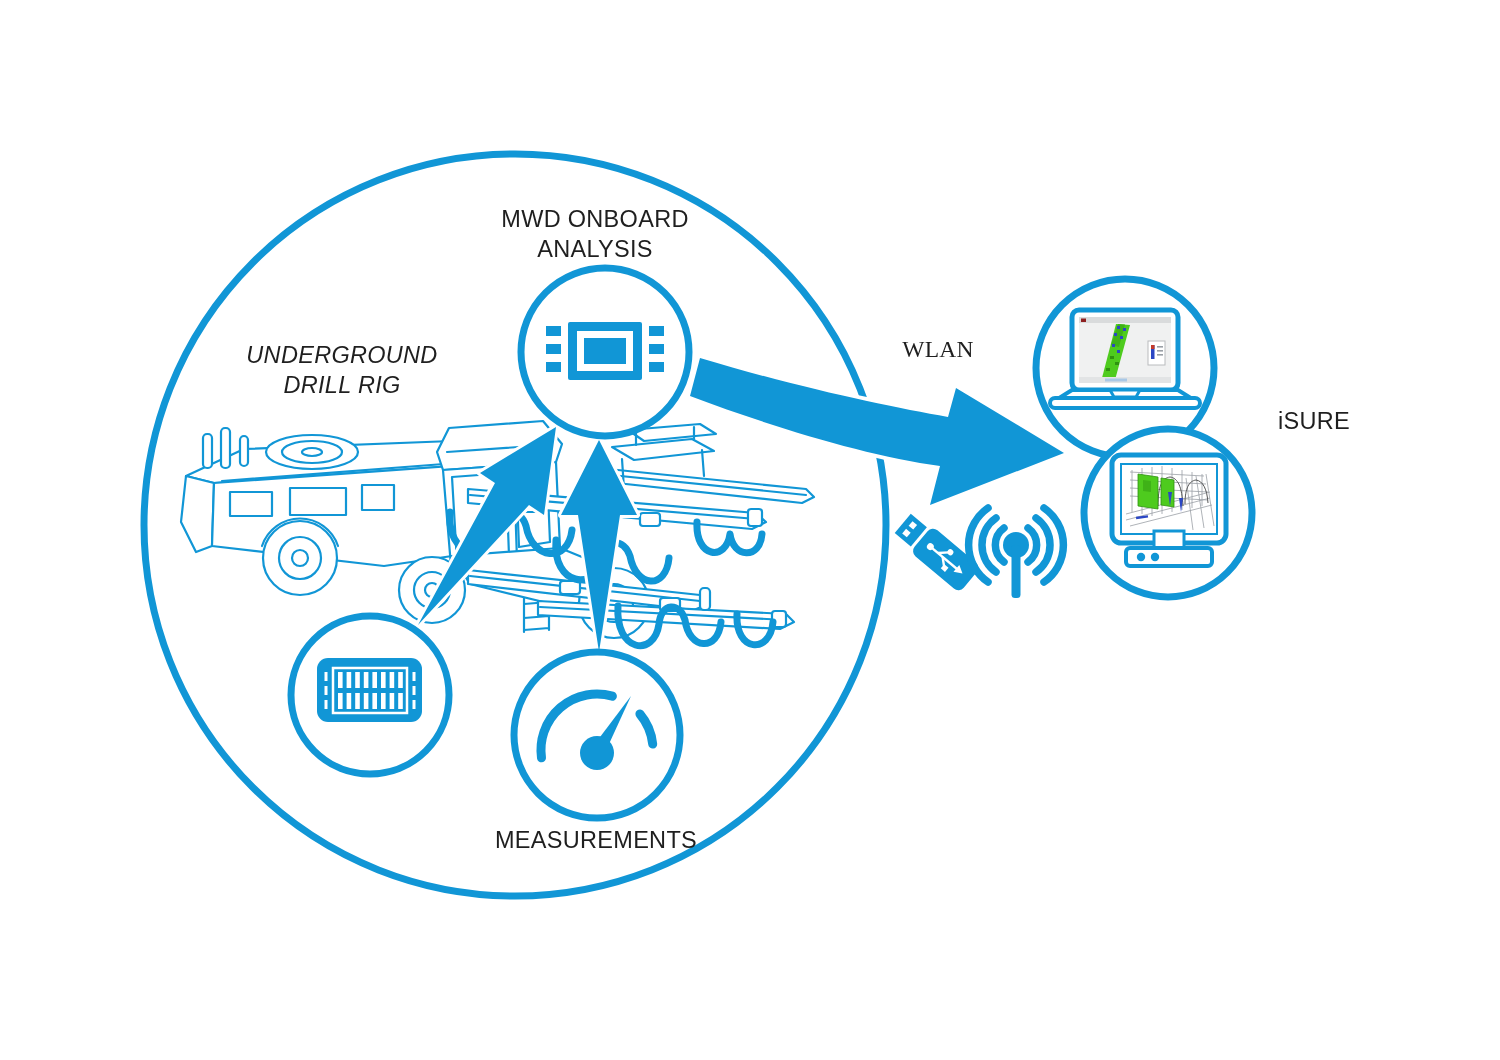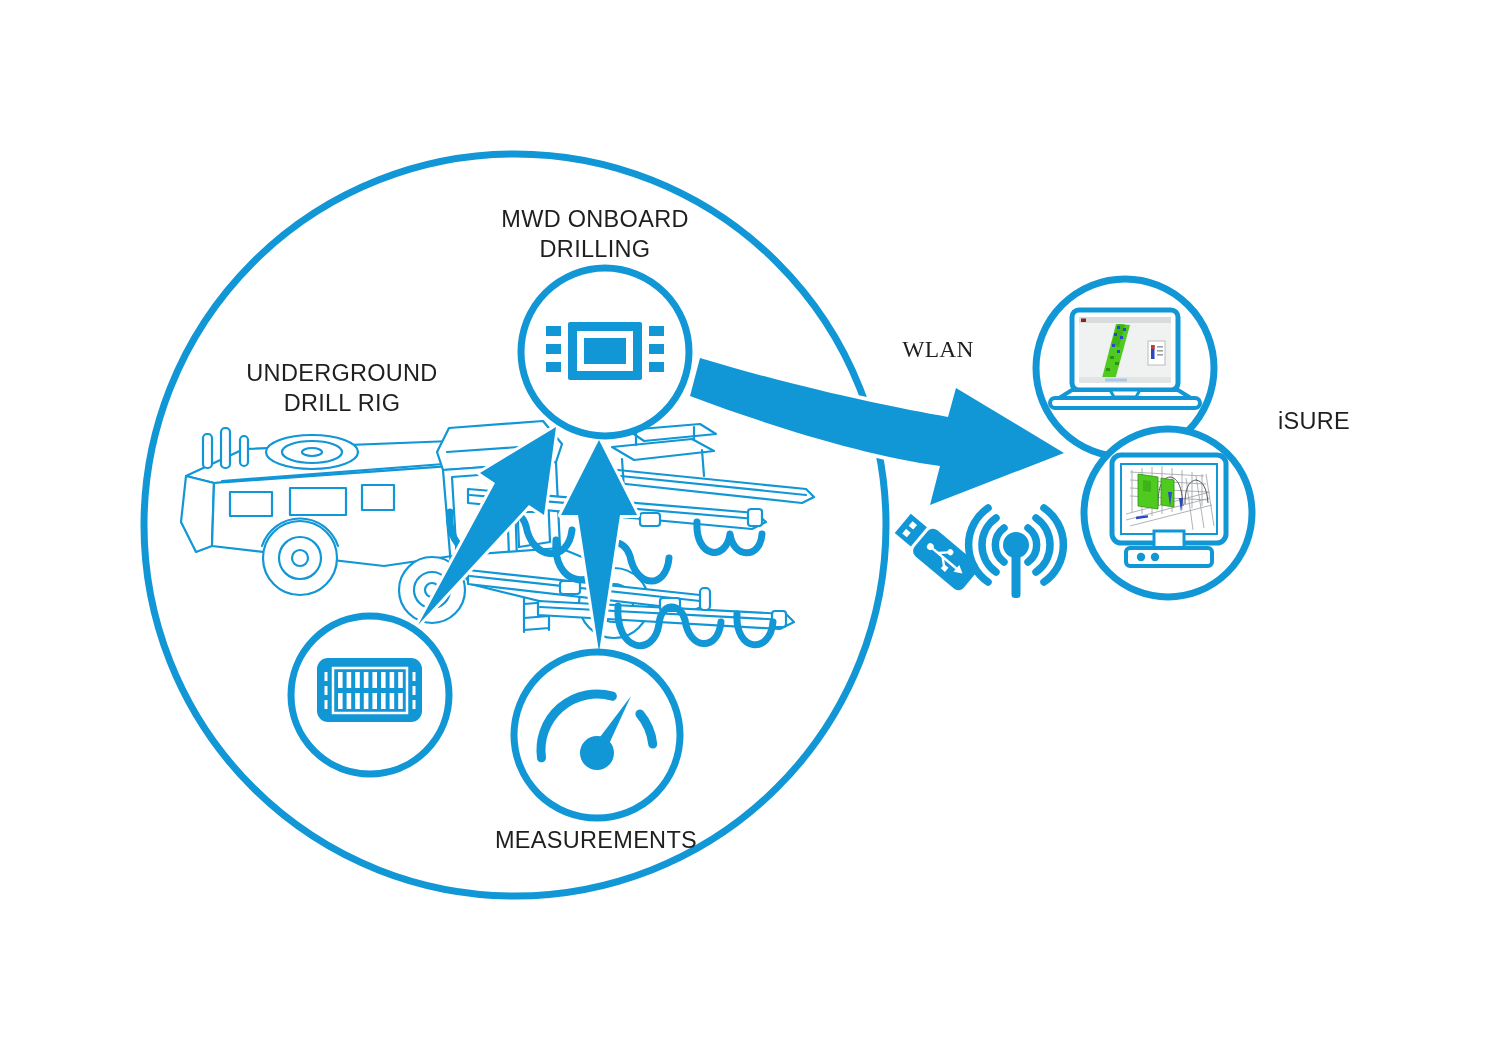--- a/index.html
+++ b/index.html
@@ -258,24 +258,24 @@
       <path d="M1028 528 A21 21 0 0 1 1028 562"></path>
       <path d="M1036 518 A33 33 0 0 1 1036 572"></path>
       <path d="M1044 508 A45 45 0 0 1 1044 582"></path>
     </g>
   </g>
 
 </svg>
 
 <div class="lbl" style="left:445px;top:204px;width:300px;">
   <span>MWD ONBOARD</span>
-  <span>DRILLING</span>
-</div>
-
-<div class="lbl" style="left:192px;top:358px;width:300px;">
+  <span>ANALYSIS</span>
+</div>
+
+<div class="lbl" style="left:192px;top:340px;width:300px;font-style:italic;">
   <span>UNDERGROUND</span>
   <span>DRILL RIG</span>
 </div>
 
 
 <div class="lbl" style="left:446px;top:825px;width:300px;">
   <span>MEASUREMENTS</span>
 </div>
 
 <div class="lbl" style="left:788px;top:334px;width:300px;font-family:Liberation Serif, serif;">

